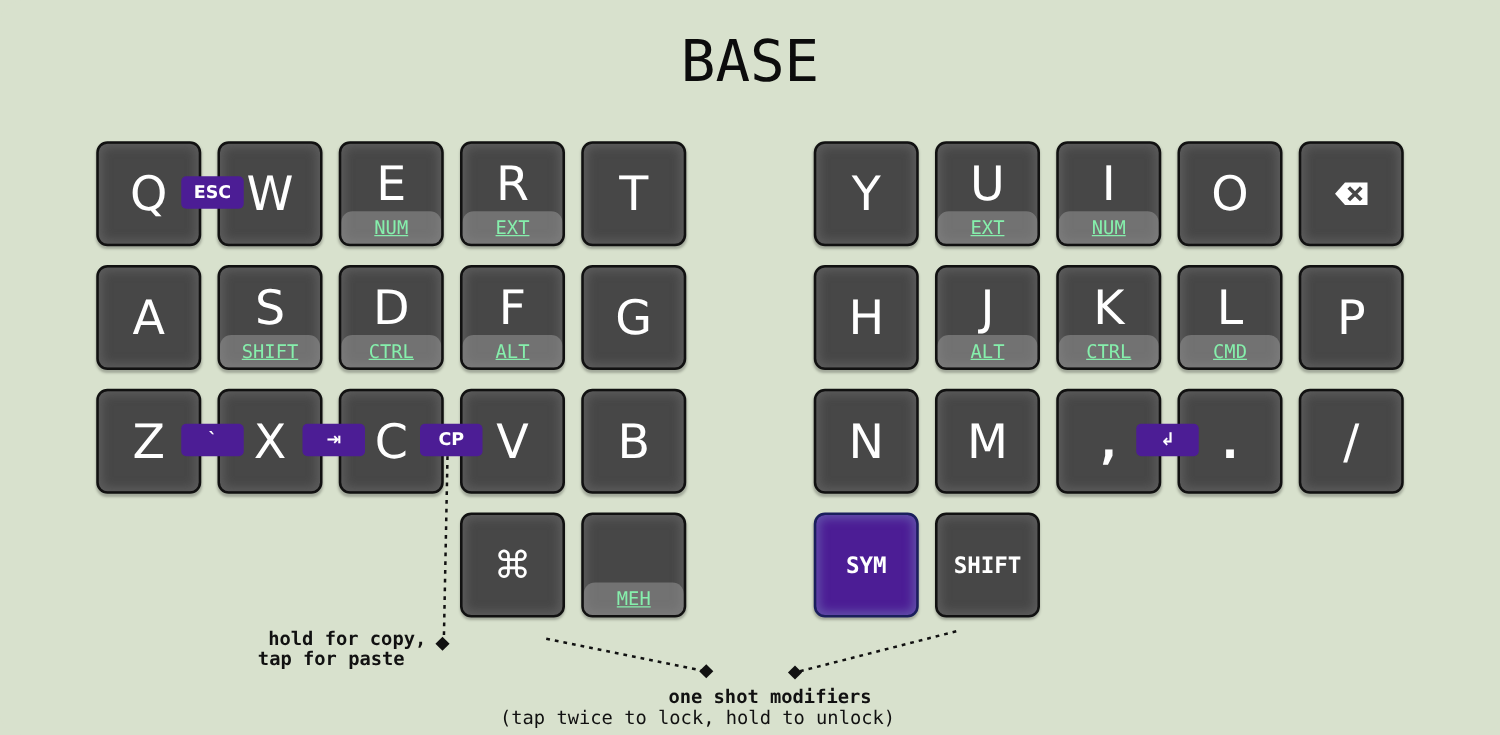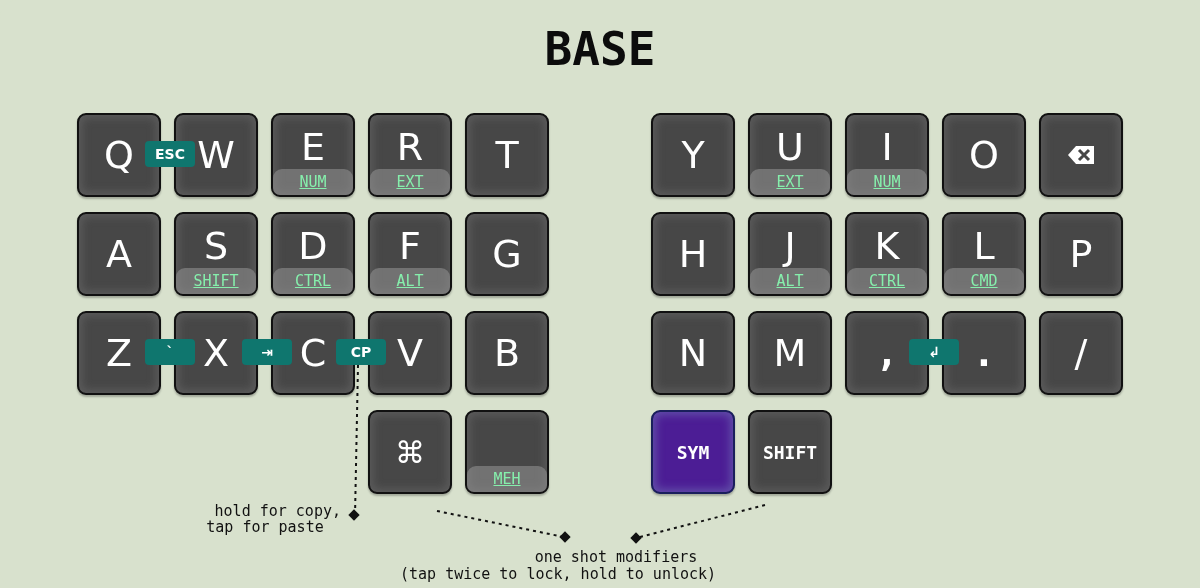--- a/index.html
+++ b/index.html
@@ -1,30 +1,30 @@
 <!DOCTYPE html>
 <html><head>
 <meta charset="utf-8">
 <style>
   html, body { margin:0; padding:0; }
   body { width:1200px; height:588px; background:#d8e1cd; position:relative; overflow:hidden; font-family:"DejaVu Sans", sans-serif; }
   .frame { position:absolute; left:0; top:0; width:1200px; height:588px; border-radius:18px; background:#d8e1cd; }
-  .title { position:absolute; left:0; top:22px; width:1200px; text-align:center; font-family:"DejaVu Sans Mono", monospace; font-weight:bold; font-size:46px; color:#0c0c0c; }
+  .title { position:absolute; left:0; top:22px; width:1200px; text-align:center; font-family:"DejaVu Sans Mono", monospace; font-weight:normal; font-size:46px; color:#0c0c0c; }
   .key { position:absolute; width:84px; height:84px; box-sizing:border-box; border:2px solid #111; border-radius:9px; background:#474747;
          box-shadow: inset 0 0 8px 3px rgba(110,110,110,0.55), 0 2px 2px rgba(0,0,0,0.25); overflow:hidden; }
   .key .main { position:absolute; left:0; right:0; top:0; bottom:0; display:flex; align-items:center; justify-content:center; color:#fff; font-family:"DejaVu Sans", sans-serif; font-size:38px; }
   .key.has-sub .main { bottom:26px; align-items:flex-end; }
   .key .sub { position:absolute; left:0; right:0; bottom:0; height:26px; background:rgba(150,150,150,0.55); border-radius:9px 9px 0 0; color:#86efac;
               font-family:"DejaVu Sans Mono", monospace; font-size:15px; display:flex; align-items:center; justify-content:center;text-decoration:underline; }
   .key .main.small { font-family:"DejaVu Sans Mono", monospace; font-weight:bold; font-size:18px; }
   .key.sym { background:#4c1d95; border-color:#1a1f5c; box-shadow: inset 0 0 8px 3px rgba(120,130,190,0.5), 0 2px 2px rgba(0,0,0,0.25); }
-  .combo { position:absolute; width:50px; height:26px; background:#0f766e; border-radius:4px; color:#fff; font-family:"DejaVu Sans", sans-serif; font-weight:bold; font-size:14px;
+  .combo { position:absolute; width:50px; height:26px; background:#4c1d95; border-radius:4px; color:#fff; font-family:"DejaVu Sans", sans-serif; font-weight:bold; font-size:14px;
            display:flex; align-items:center; justify-content:center; }
   .note { position:absolute; font-family:"DejaVu Sans Mono", monospace; font-size:15px; color:#111; line-height:16px; }
-  .note.bold { font-weight:normal; }
+  .note.bold { font-weight:bold; }
   svg.lines { position:absolute; left:0; top:0; }
 </style>
 </head>
 <body>
 
 <div class="frame"></div>
 <div class="title">BASE</div>
 
 <div class="key" style="left:77px;top:113px;">
     <div class="main">Q</div>

